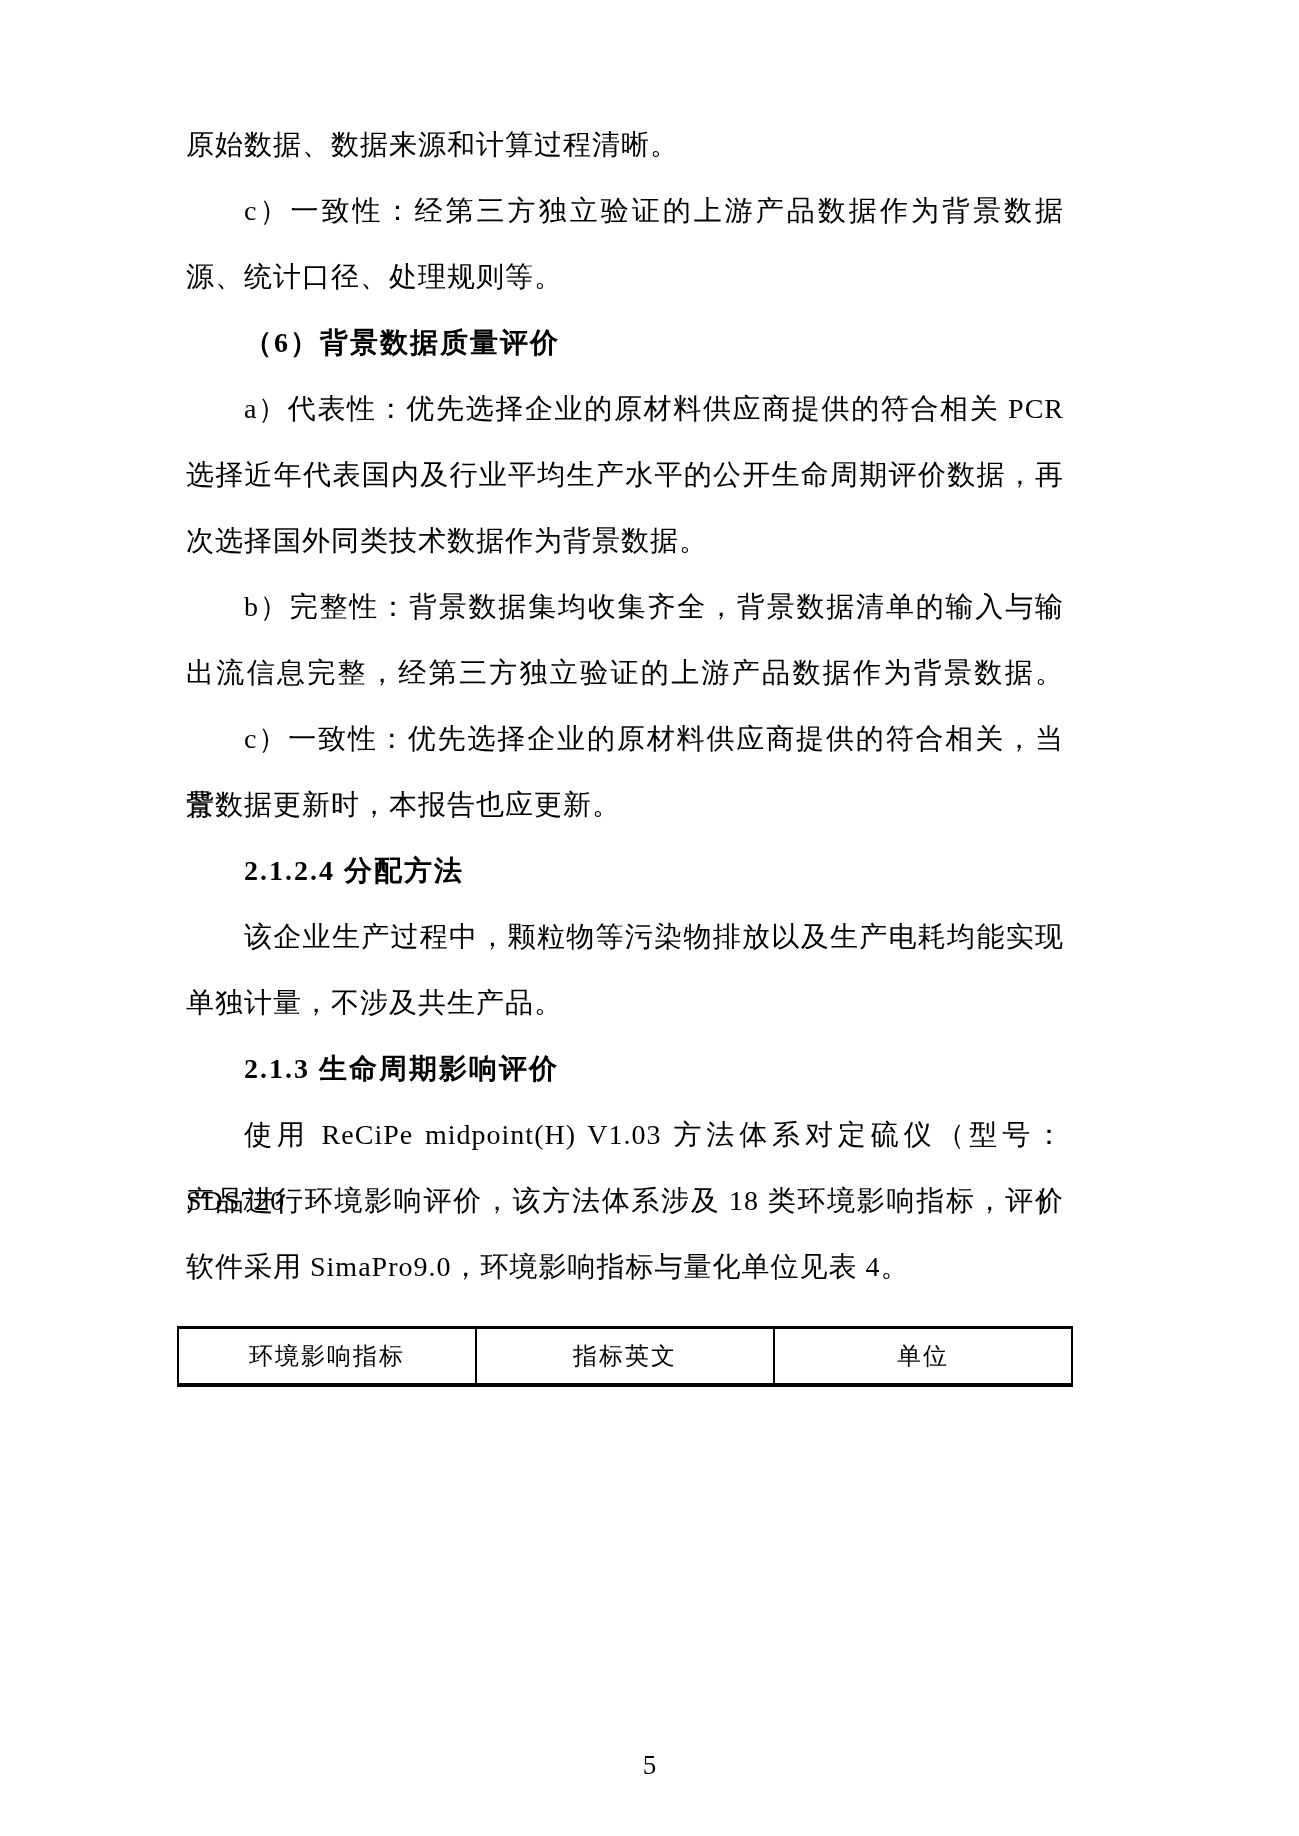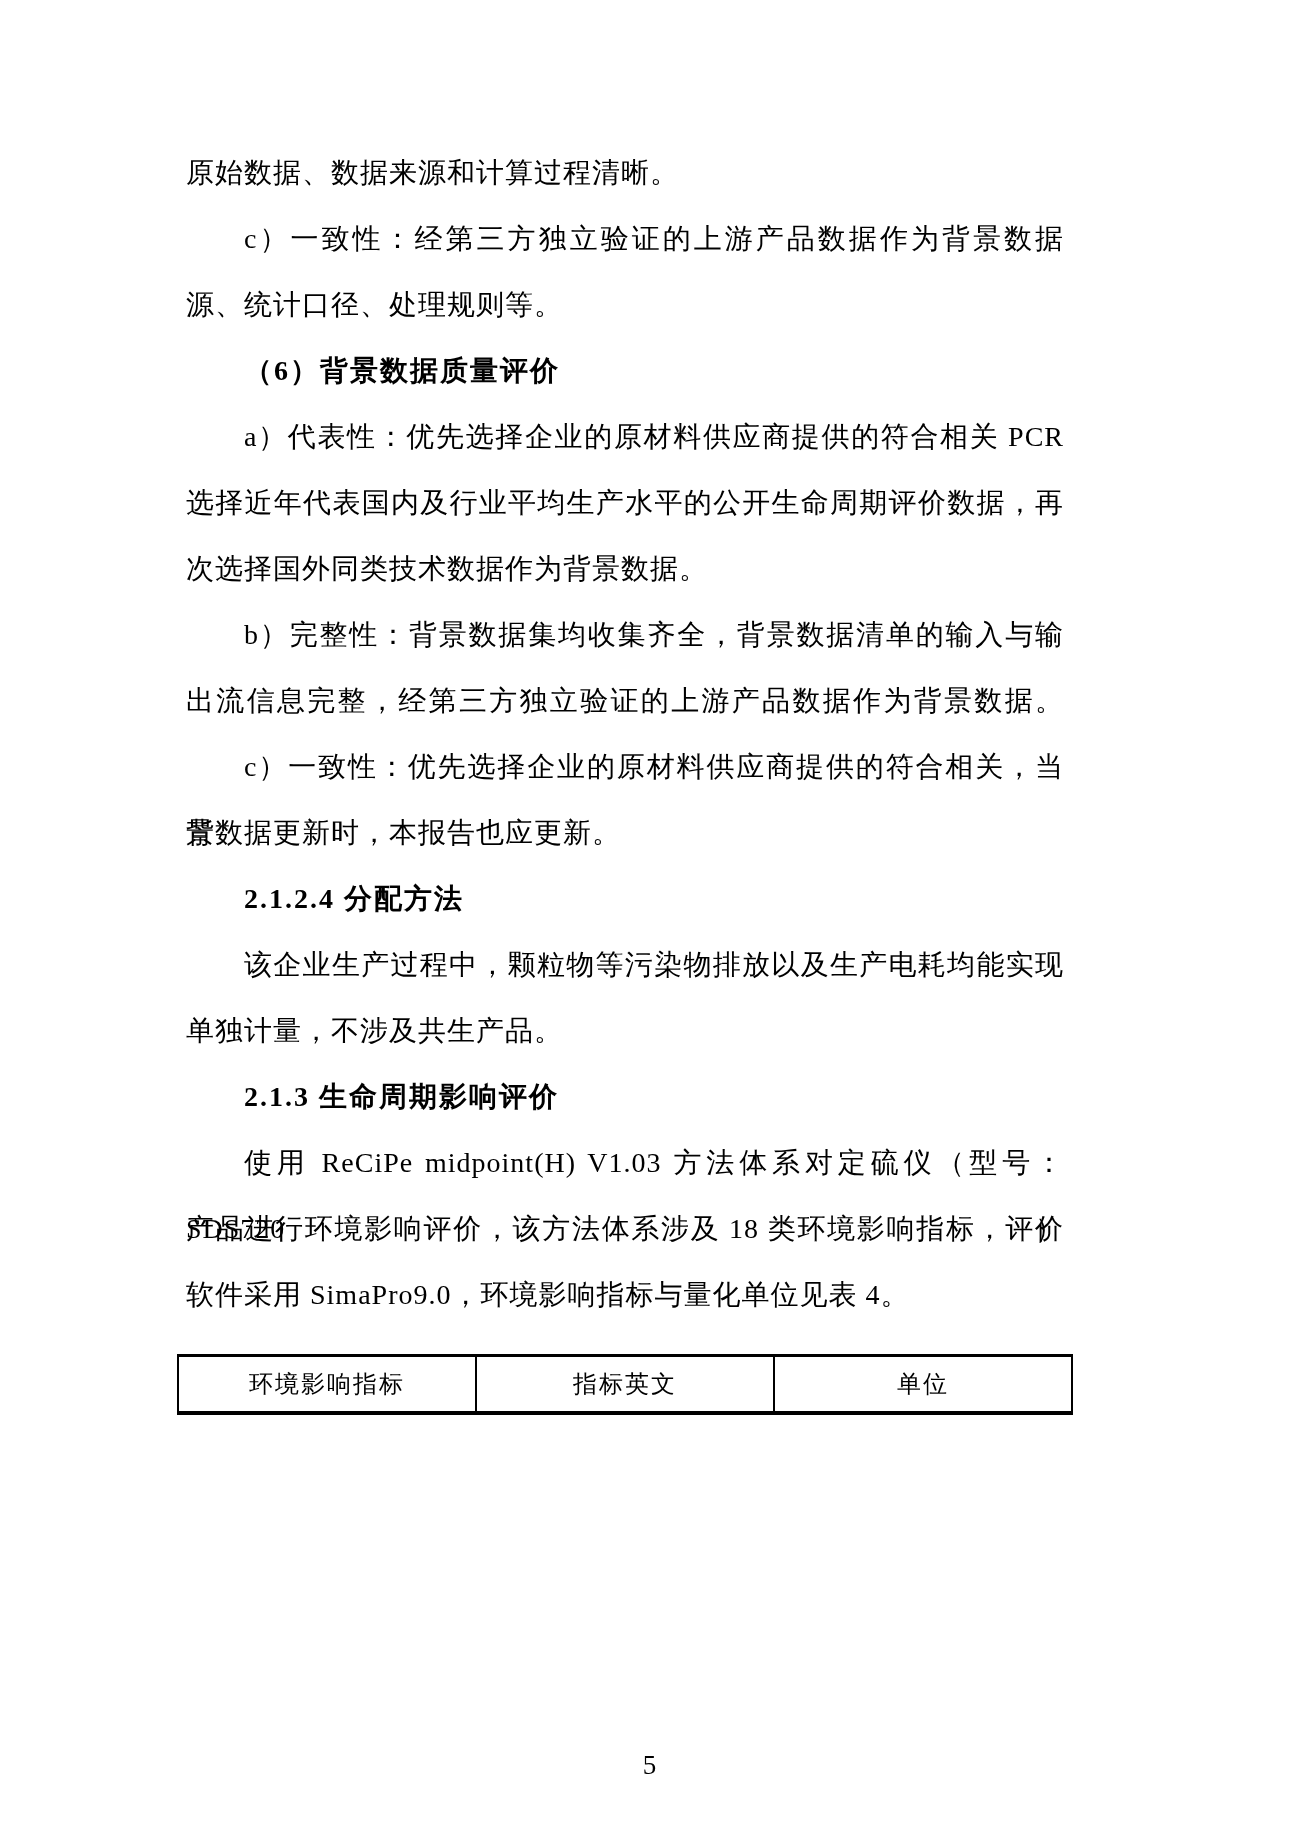--- a/index.html
+++ b/index.html
@@ -2,21 +2,21 @@
 <html><head>
 <meta charset="utf-8">
 <style>
   html,body{margin:0;padding:0;}
   body{
     width:1299px;height:1836px;
     background:#ffffff;color:#000000;
     font-family:"Liberation Serif","DejaVu Serif",serif;
     position:relative;overflow:hidden;
   }
-  .doc{position:absolute;left:186px;top:140px;width:878px;}
+  .doc{position:absolute;left:186px;top:112px;width:878px;}
   .ln{
     font-size:28px;line-height:66px;height:66px;
     letter-spacing:1px;
     white-space:normal;
   }
   .st{text-align:justify;text-align-last:justify;}
   .in{text-indent:58px;}
   .hd{font-weight:700;letter-spacing:2px;}
   .caption{
     margin-top:14px;font-size:26px;line-height:40px;

